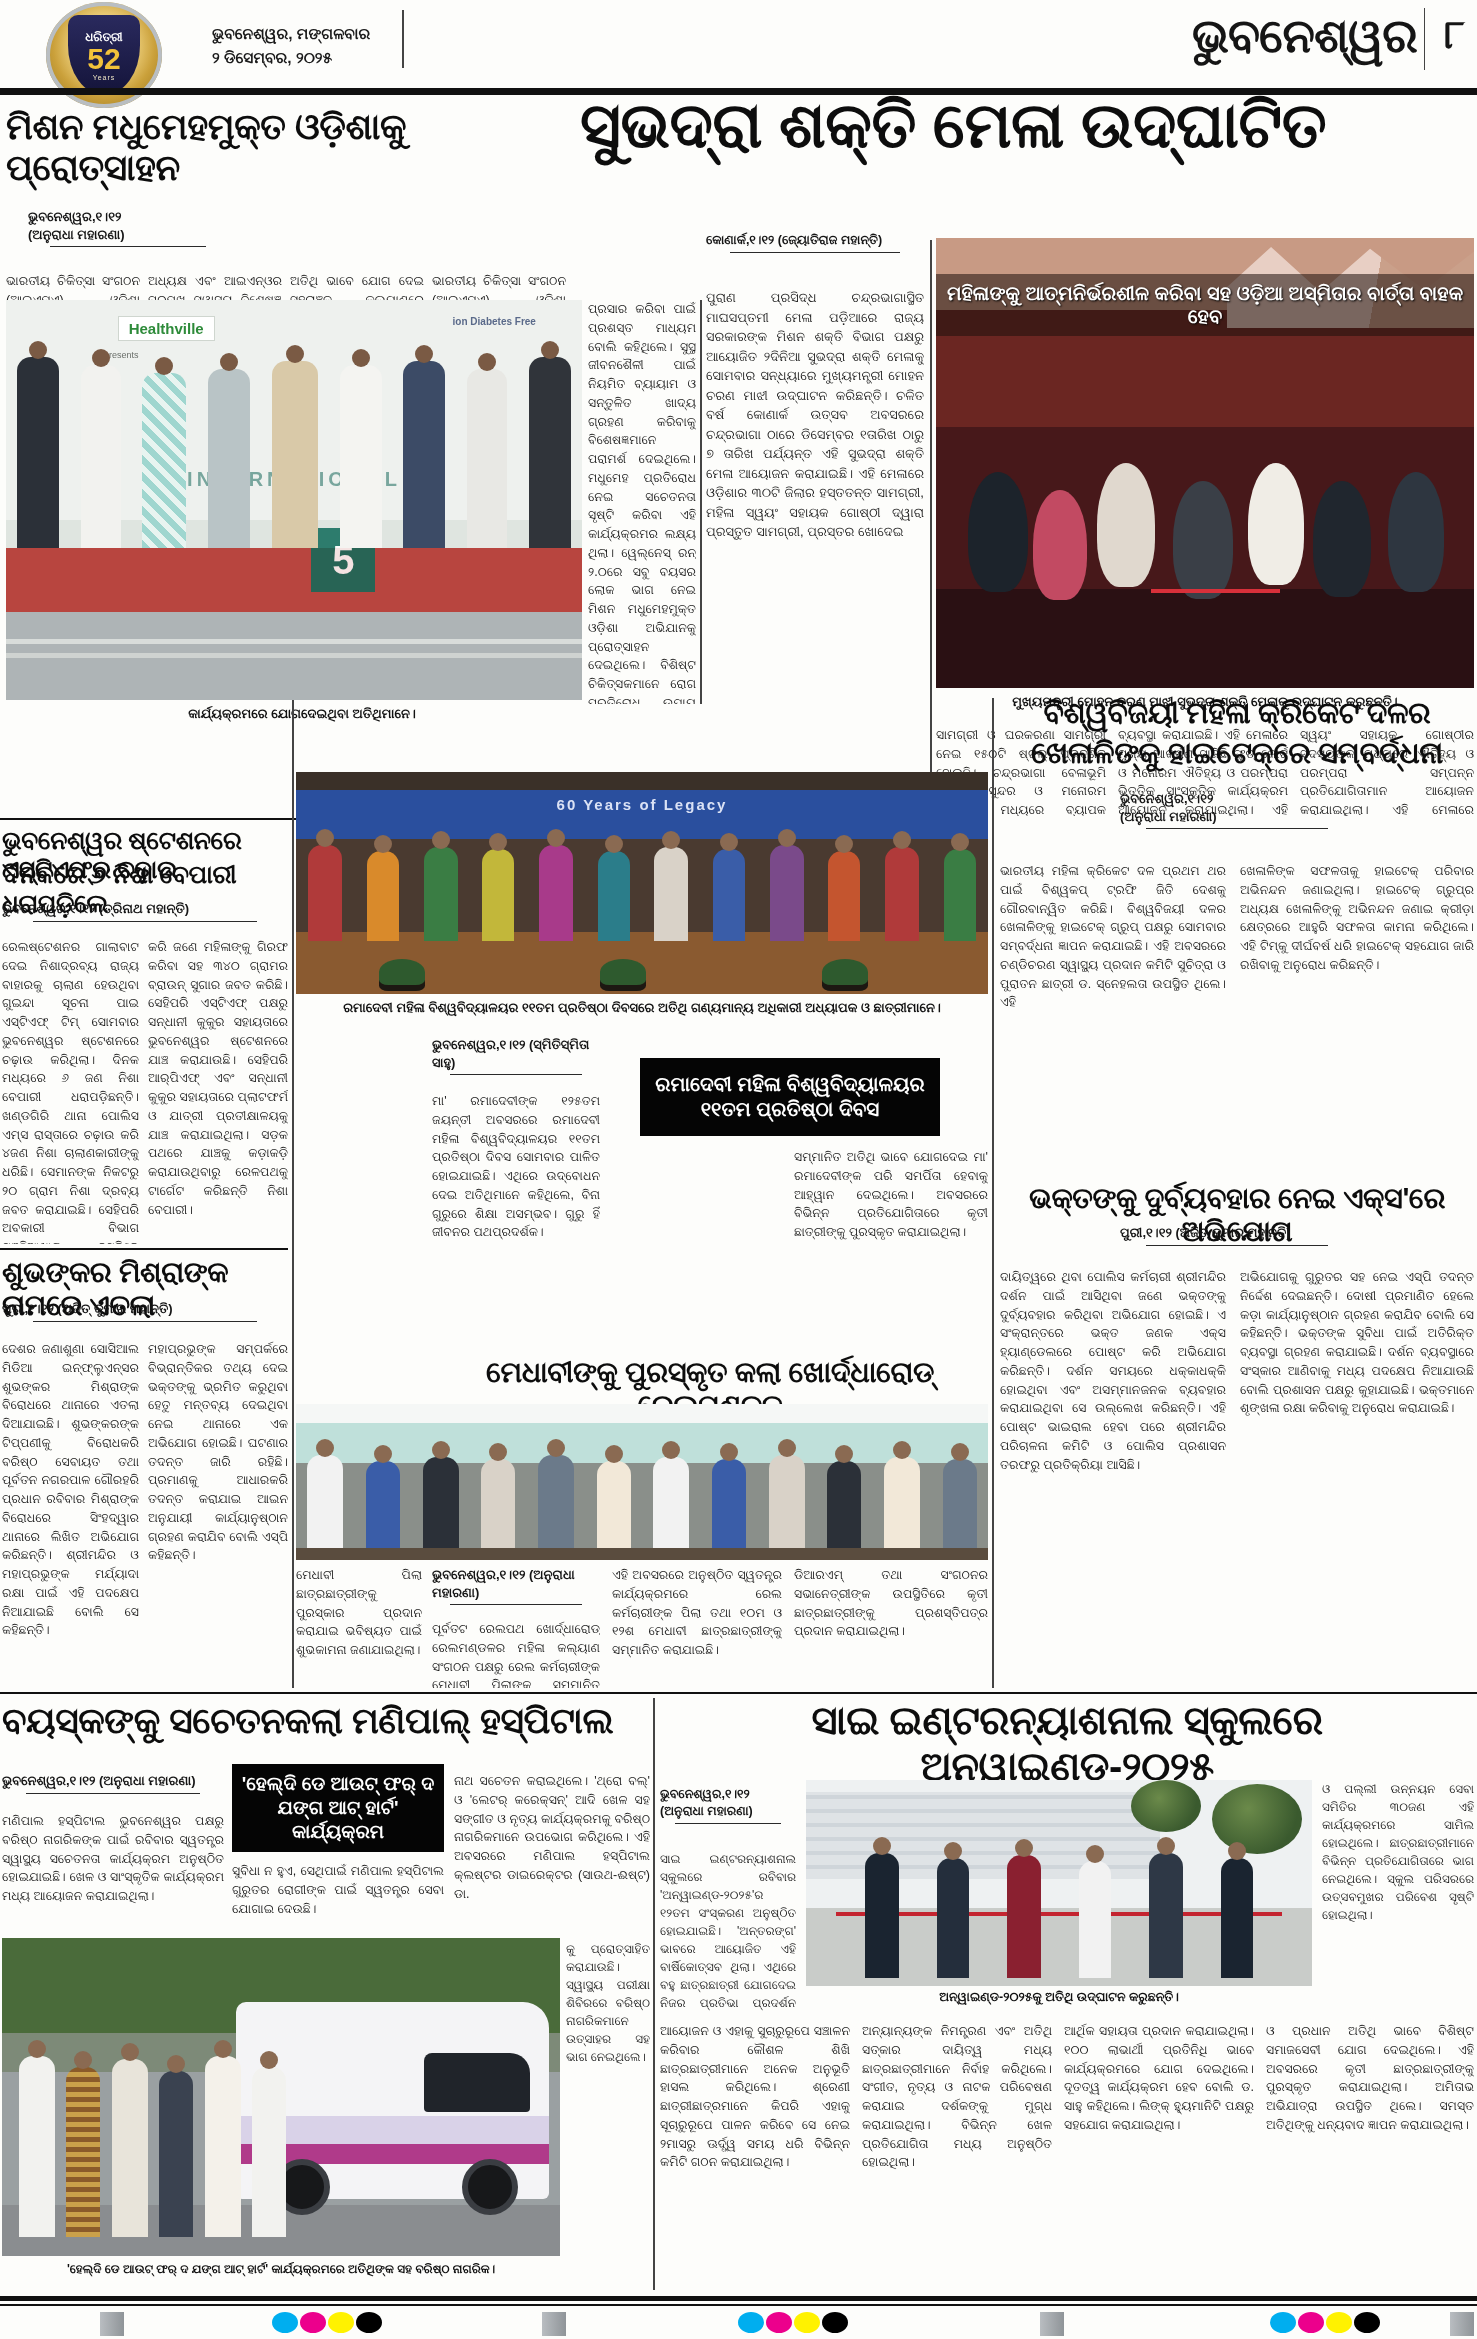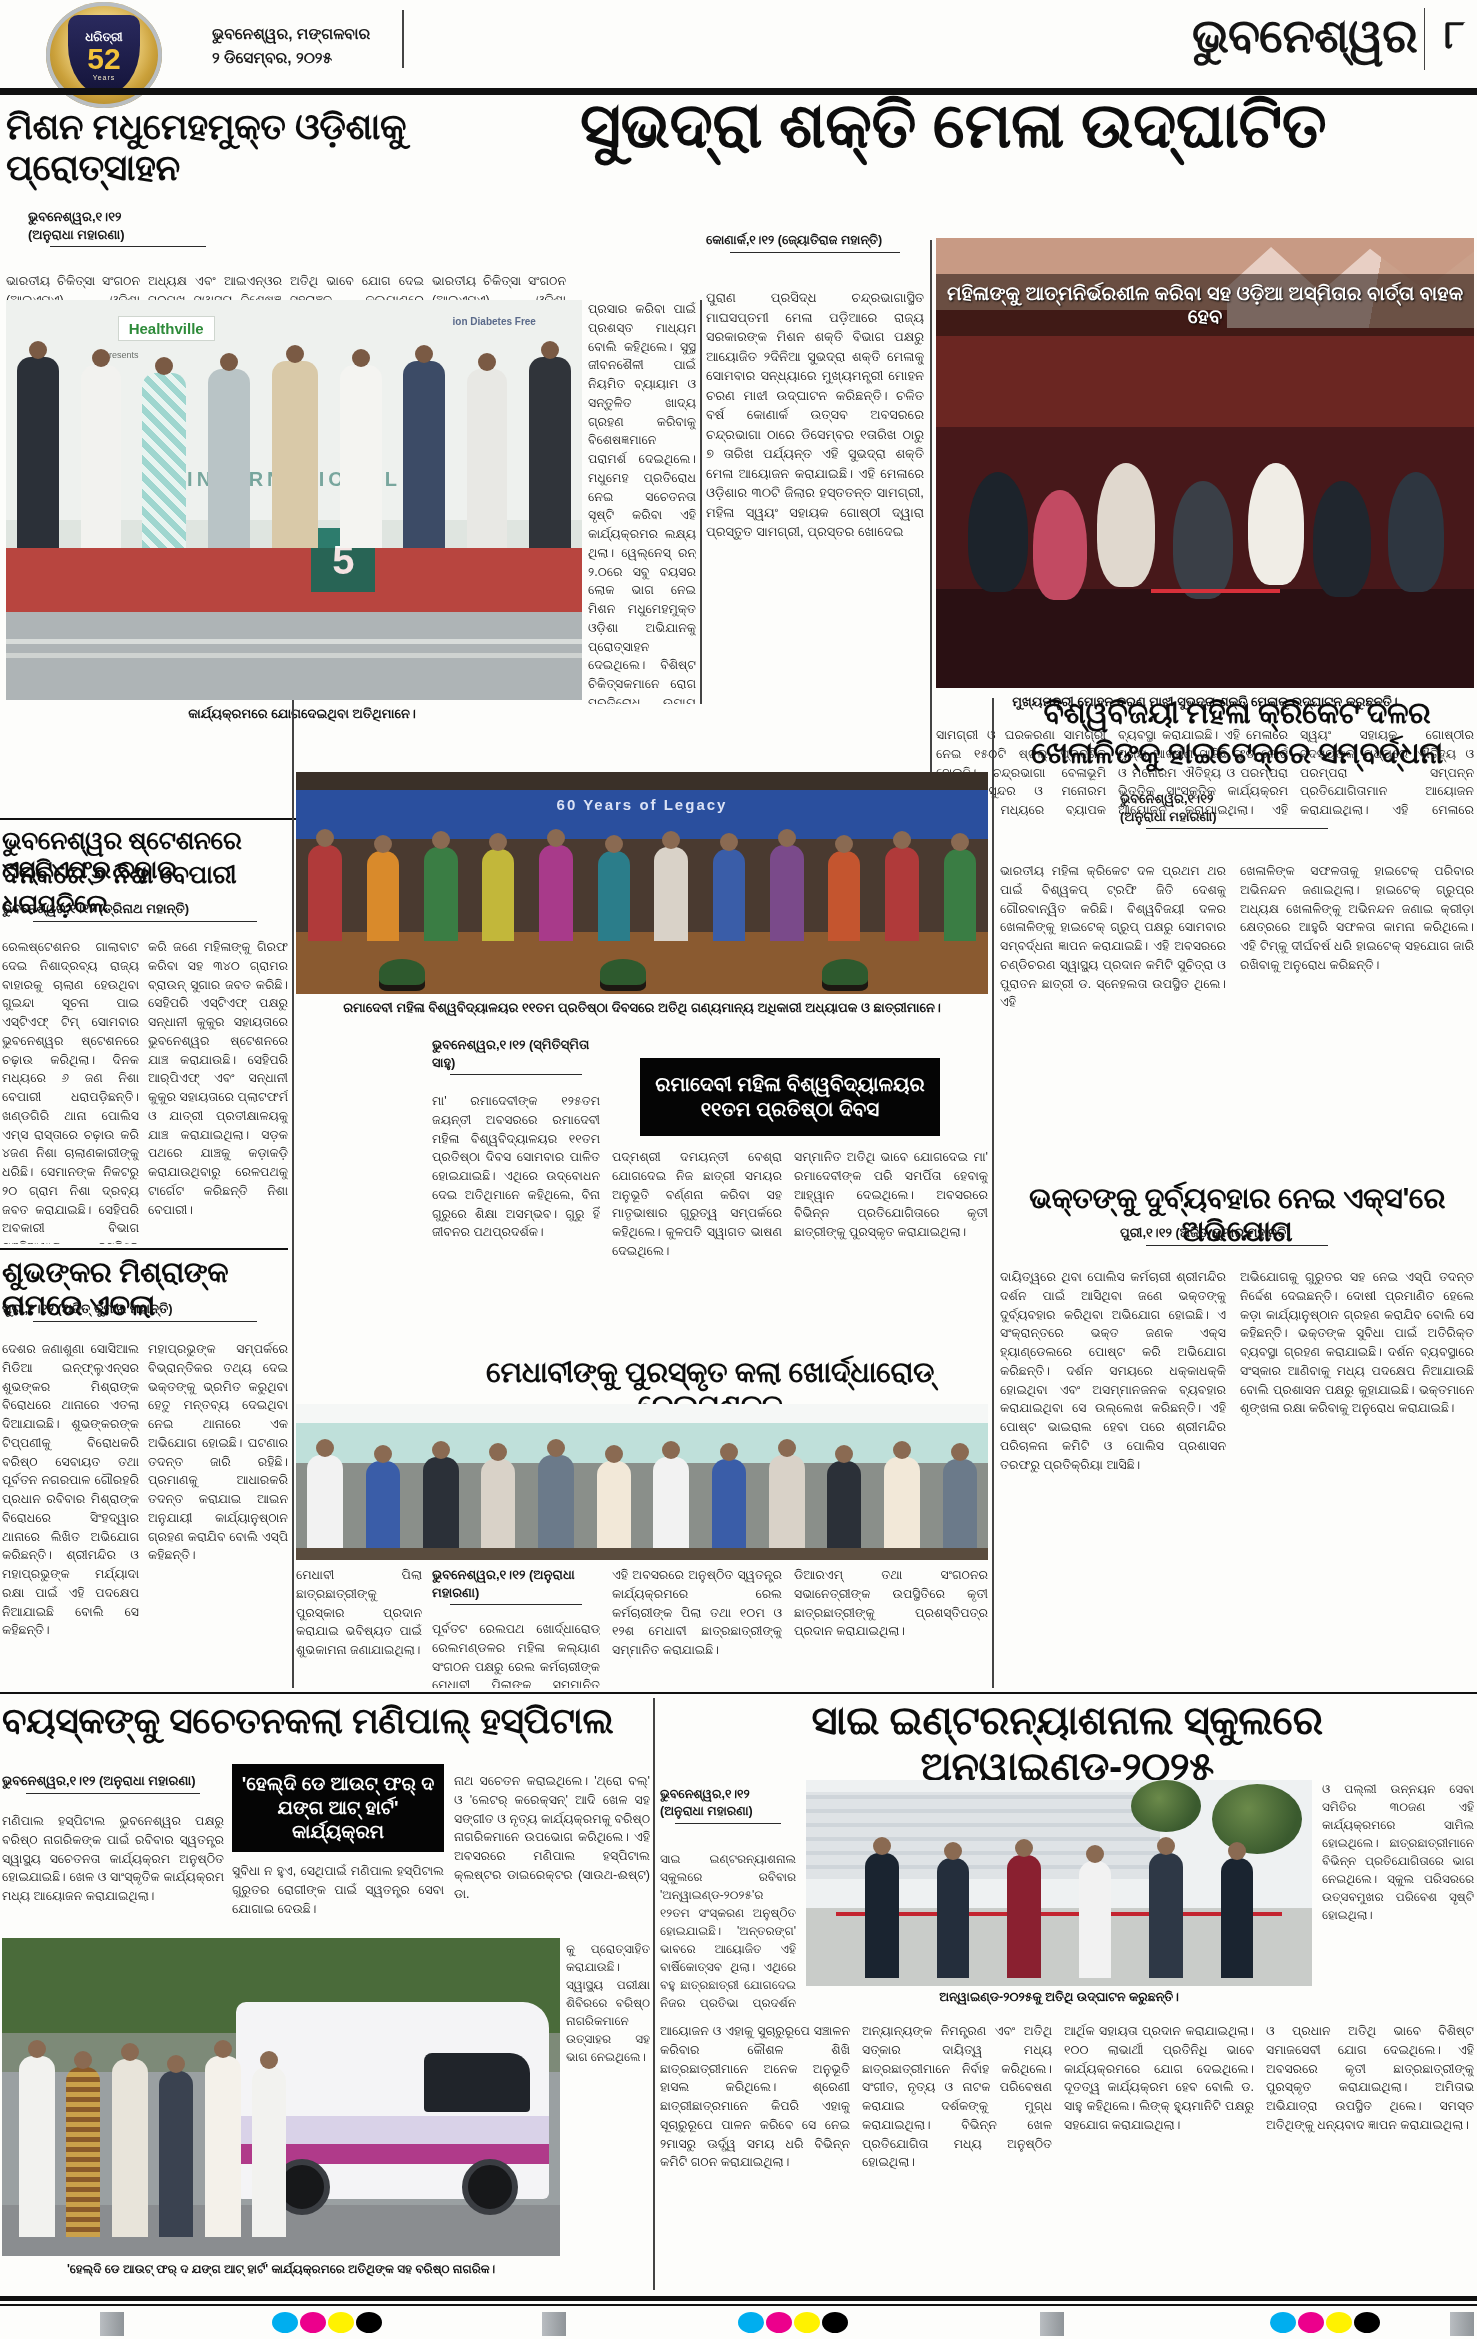--- a/index.html
+++ b/index.html
@@ -201,21 +201,20 @@
   <div class="caption" style="left:296px;top:1000px;width:692px;font-size:13px;">ରମାଦେବୀ ମହିଳା ବିଶ୍ୱବିଦ୍ୟାଳୟର ୧୧ତମ ପ୍ରତିଷ୍ଠା ଦିବସରେ ଅତିଥି ଗଣ୍ୟମାନ୍ୟ ଅଧିକାରୀ ଅଧ୍ୟାପକ ଓ ଛାତ୍ରୀମାନେ।</div>
   <div class="byline" style="left:432px;top:1036px;width:168px;">
     <span>ଭୁବନେଶ୍ୱର,୧।୧୨</span>
     <span>(ସ୍ମିତିସ୍ମିତା ସାହୁ)</span>
   </div>
   <div class="col" style="left:432px;top:1092px;width:168px;height:258px;">ମା' ରମାଦେବୀଙ୍କ ୧୨୫ତମ ଜୟନ୍ତୀ ଅବସରରେ ରମାଦେବୀ ମହିଳା ବିଶ୍ୱବିଦ୍ୟାଳୟର ୧୧ତମ ପ୍ରତିଷ୍ଠା ଦିବସ ସୋମବାର ପାଳିତ ହୋଇଯାଇଛି। ଏଥିରେ ଉଦ୍‌ବୋଧନ ଦେଇ ଅତିଥିମାନେ କହିଥିଲେ, ବିନା ଗୁରୁରେ ଶିକ୍ଷା ଅସମ୍ଭବ। ଗୁରୁ ହିଁ ଜୀବନର ପଥପ୍ରଦର୍ଶକ।</div>
   <div class="blackbox" style="left:640px;top:1058px;width:300px;height:78px;font-size:20px;flex-direction:column;">
     <div>ରମାଦେବୀ ମହିଳା ବିଶ୍ୱବିଦ୍ୟାଳୟର</div>
     <div>୧୧ତମ ପ୍ରତିଷ୍ଠା ଦିବସ</div>
   </div>
-  <div class="col" style="left:612px;top:1148px;width:170px;height:202px;">ପଦ୍ମଶ୍ରୀ ଦମୟନ୍ତୀ ବେଶ୍ରା ଯୋଗଦେଇ ନିଜ ଛାତ୍ରୀ ସମୟର ଅନୁଭୂତି ବର୍ଣ୍ଣନା କରିବା ସହ ମାତୃଭାଷାର ଗୁରୁତ୍ୱ ସମ୍ପର୍କରେ କହିଥିଲେ। କୁଳପତି ସ୍ୱାଗତ ଭାଷଣ ଦେଇଥିଲେ।</div>
   <div class="col" style="left:794px;top:1148px;width:194px;height:202px;">ସମ୍ମାନିତ ଅତିଥି ଭାବେ ଯୋଗଦେଇ ମା' ରମାଦେବୀଙ୍କ ପରି ସମର୍ପିତା ହେବାକୁ ଆହ୍ୱାନ ଦେଇଥିଲେ। ଅବସରରେ ବିଭିନ୍ନ ପ୍ରତିଯୋଗିତାରେ କୃତୀ ଛାତ୍ରୀଙ୍କୁ ପୁରସ୍କୃତ କରାଯାଇଥିଲା।</div>
 
   <div class="abs headline center" style="left:432px;top:1356px;width:556px;font-size:29px;">ମେଧାବୀଙ୍କୁ ପୁରସ୍କୃତ କଲା ଖୋର୍ଦ୍ଧାରୋଡ୍ ରେଲମଣ୍ଡଳ</div>
   <div class="photo ph-med" style="left:296px;top:1404px;width:692px;height:156px;">
     <div class="figrow" style="bottom:8%;height:66%;">
       <div class="person m1" style="width:36px;height:90%;"></div>
       <div class="person m2" style="width:34px;height:84%;"></div>
       <div class="person m3" style="width:36px;height:88%;"></div>
       <div class="person m4" style="width:34px;height:86%;"></div>
       <div class="person m5" style="width:36px;height:90%;"></div>

